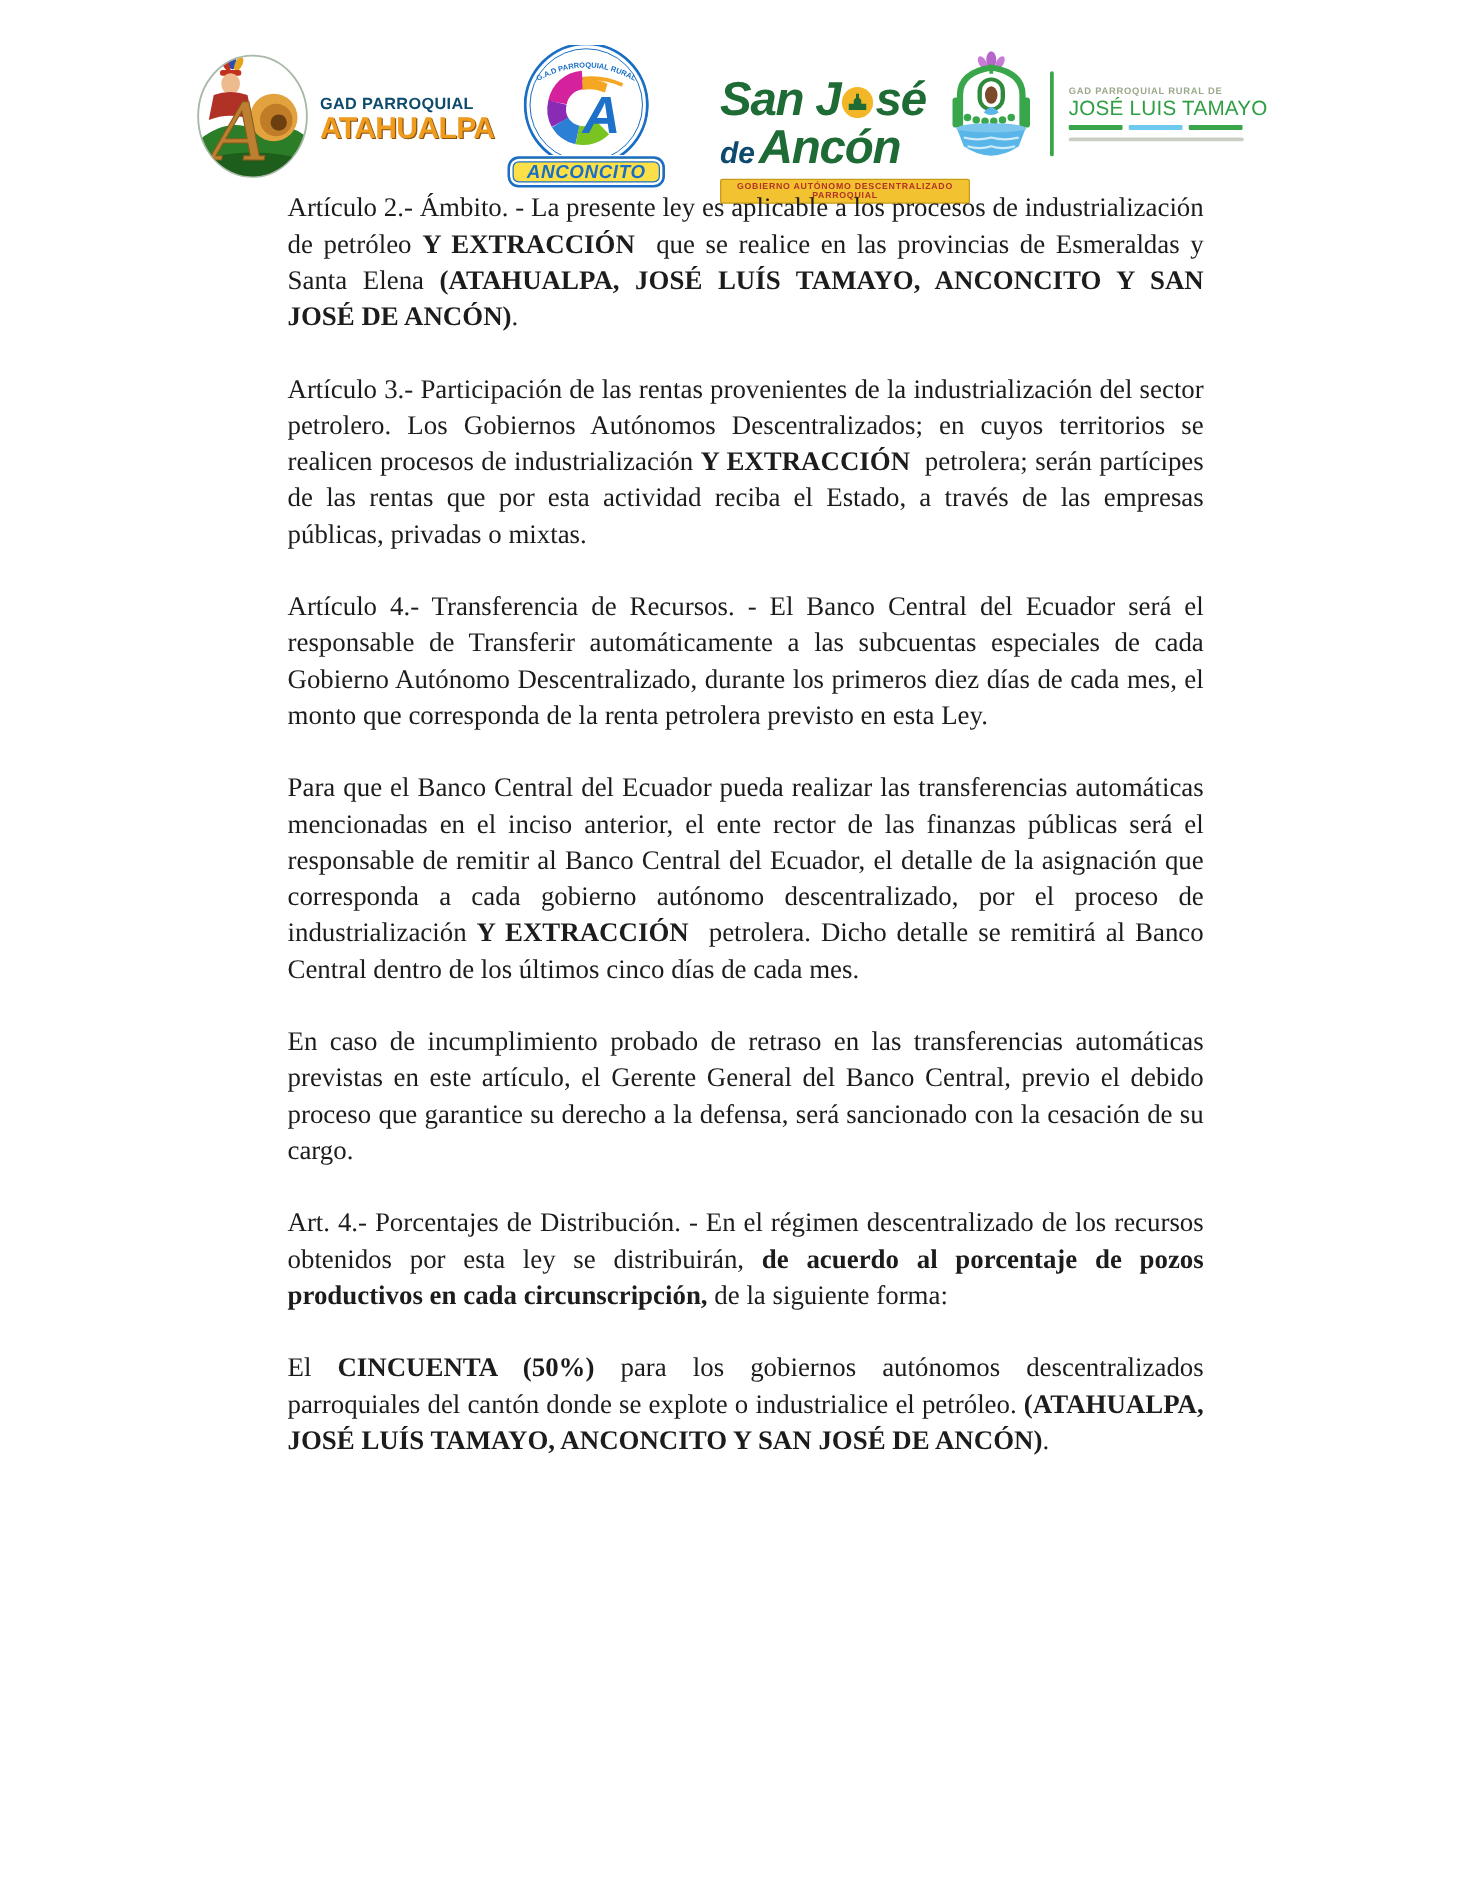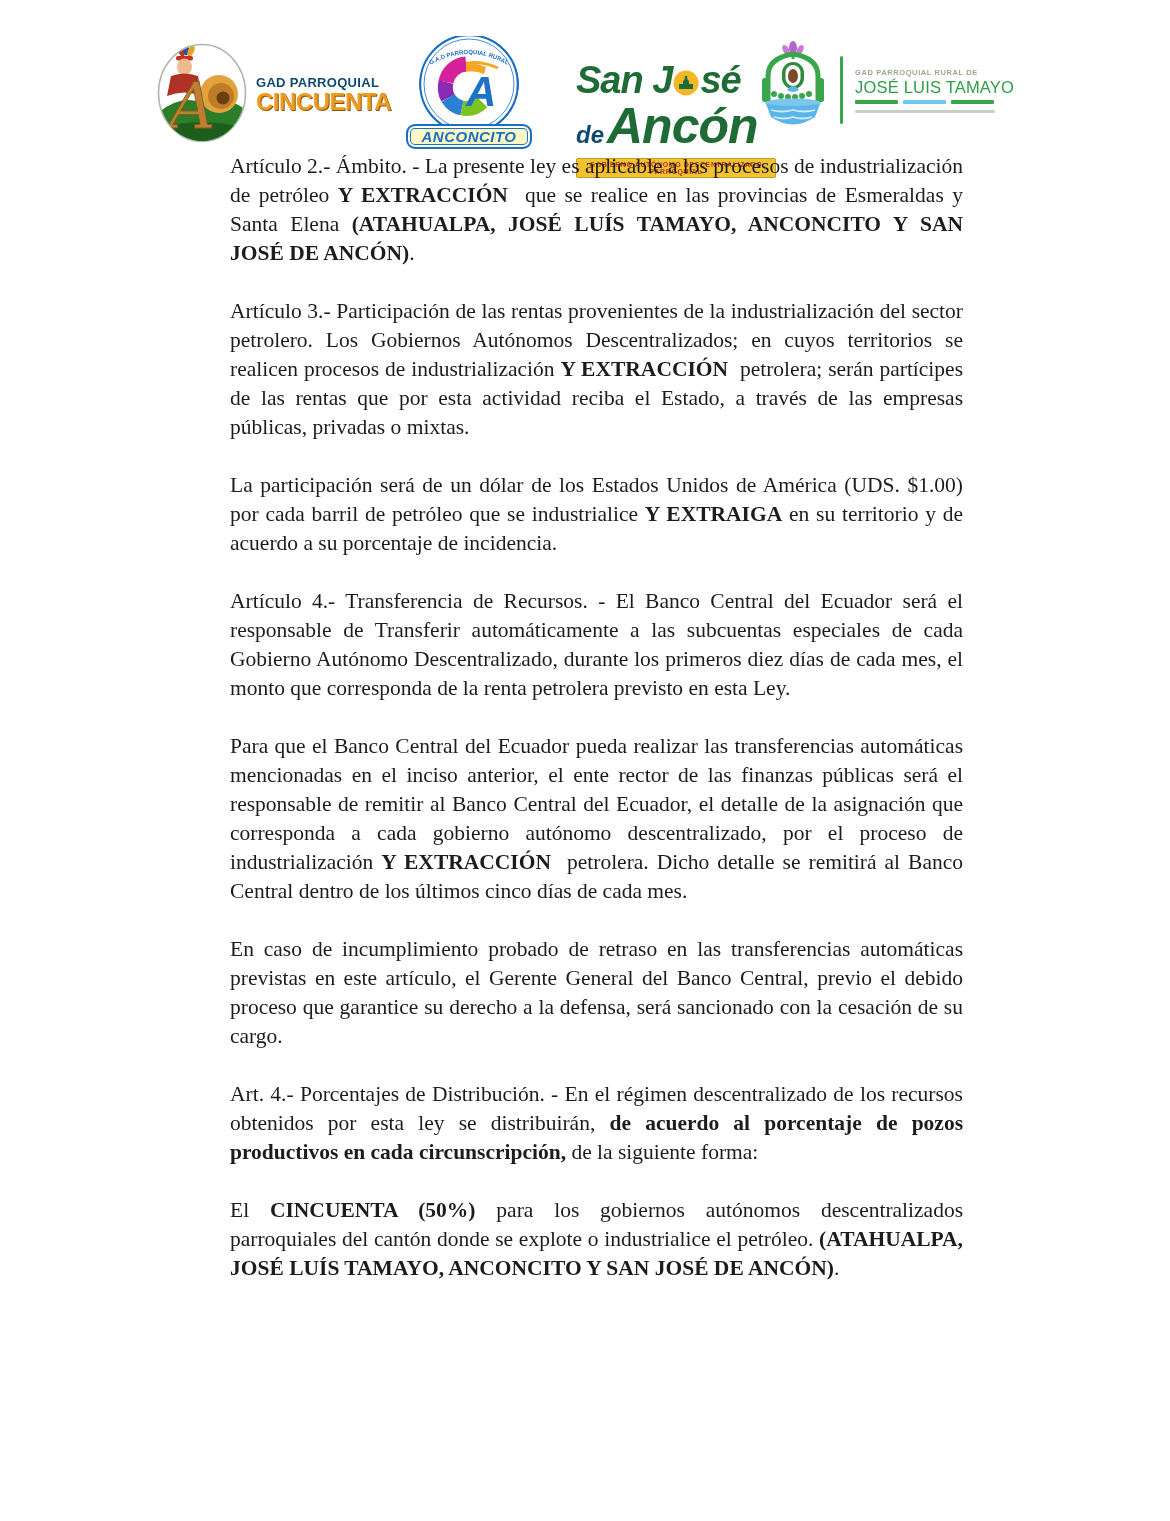--- a/index.html
+++ b/index.html
@@ -14,33 +14,33 @@
 
   .logo-atahualpa { position:absolute; left:156px; top:42px; display:flex; align-items:center; }
   .at-text { margin-left:8px; line-height:1.05; }
   .at-l1 { font-family:"Liberation Sans",sans-serif; font-weight:bold; font-size:13px;
            color:#0c4a6e; letter-spacing:.3px; }
   .at-l2 { font-family:"Liberation Sans",sans-serif; font-weight:bold; font-size:24px;
            color:#ef9b1d; letter-spacing:-.5px; text-shadow:1px 1px 0 #8a5512; }
 
   .logo-anconcito { position:absolute; left:406px; top:36px; width:126px; text-align:center; }
   .anconcito-banner {
-    margin-top:-4px; border:2px solid #1a6fc4; border-radius:9px; background:#fef9c3;
+    margin-top:-4px; border:2px solid #1a6fc4; border-radius:9px; background:#fde047;
     box-shadow:inset 0 0 0 2px #fff, inset 0 0 0 3px #1a6fc4;
     padding:2px 2px; font-family:"Liberation Sans",sans-serif; font-weight:bold;
     font-style:italic; font-size:15px; letter-spacing:.5px; color:#1a6fc4;
   }
 
   .logo-sanjose { position:absolute; left:576px; top:59px; width:206px;
     font-family:"Liberation Sans",sans-serif; font-style:italic; font-weight:bold; }
   .sj-line1 { font-size:38px; color:#1e6b35; letter-spacing:-1px; white-space:nowrap; }
   .sj-o { display:inline-block; vertical-align:-3px; margin:0 1px; }
   .sj-line2 { margin-top:-8px; white-space:nowrap; }
   .sj-de { font-size:24px; color:#0c4a6e; margin-right:3px; }
-  .sj-ancon { font-size:50px; color:#1e6b35; letter-spacing:-1px; }
+  .sj-ancon { font-size:38px; color:#1e6b35; letter-spacing:-1px; }
   .sj-banner { margin-top:3px; width:198px; background:#f2c230; border:1px solid #c79a18;
     border-radius:2px; padding:2px 0; text-align:center; font-style:normal;
     font-size:7px; font-weight:bold; letter-spacing:.6px; color:#b33325; }
 
   .logo-jlt { position:absolute; left:754px; top:38px; display:flex; align-items:center; }
   .jlt-divider { width:3px; height:68px; background:#3aa64c; margin:0 12px 0 8px; border-radius:2px; }
   .jlt-text { font-family:"Liberation Sans",sans-serif; }
   .jlt-small { font-size:7.5px; color:#9aa98c; letter-spacing:.6px; font-weight:bold; }
   .jlt-name { font-size:16.5px; font-weight:normal; color:#2f9e44; letter-spacing:.2px; margin-top:1px; }
   .jlt-dashes { display:flex; gap:5px; margin-top:3px; }
@@ -82,21 +82,21 @@
             <ellipse cx="35" cy="9" rx="3" ry="6" fill="#e5a41f" transform="rotate(25 35 9)"></ellipse>
             <rect x="20" y="14" width="17" height="4.5" rx="2" fill="#c2321e"></rect>
             <ellipse cx="28.5" cy="25" rx="7.5" ry="8.5" fill="#edbb8d"></ellipse>
             <path d="M15,34 Q28,29 42,34 L46,54 Q28,47 11,54 Z" fill="#b03226"></path>
             <text x="13" y="86" font-family="DejaVu Serif, serif" font-style="italic" font-size="64" fill="#bc8030" stroke="#8a5a1c" stroke-width="0.8">A</text>
           </g>
         </svg>
       </span>
       <div class="at-text">
         <div class="at-l1">GAD PARROQUIAL</div>
-        <div class="at-l2">CINCUENTA</div>
+        <div class="at-l2">ATAHUALPA</div>
       </div>
     </div>
 
     <div class="logo-anconcito">
       <span>
         <svg width="110" height="88" viewBox="0 0 110 88">
           <defs>
               <path id="anc-arc" d="M18,28 Q55,8 92,28" fill="none"></path>
             </defs>
           <clipPath id="ancclip">
@@ -176,21 +176,20 @@
         </div>
         <div class="jlt-tagline-bar"></div>
       </div>
     </div>
 
   </div>
 
   <div class="doc">
       <p class="para"><span class="">Artículo 2.- Ámbito. - La presente ley es aplicable a los procesos de industrialización de petróleo </span><span class="bold">Y EXTRACCIÓN</span><span class="">&nbsp; que se realice en las provincias de Esmeraldas y Santa Elena </span><span class="bold">(ATAHUALPA, JOSÉ LUÍS TAMAYO, ANCONCITO Y SAN JOSÉ DE ANCÓN)</span><span class="">.</span></p>
       <p class="para"><span class="">Artículo 3.- Participación de las rentas provenientes de la industrialización del sector petrolero. Los Gobiernos Autónomos Descentralizados; en cuyos territorios se realicen procesos de industrialización </span><span class="bold">Y EXTRACCIÓN</span><span class="">&nbsp; petrolera; serán partícipes de las rentas que por esta actividad reciba el Estado, a través de las empresas públicas, privadas o mixtas.</span></p>
-      <p class="para"><span class="">La participación será de un dólar de los Estados Unidos de América (UDS. $1.00) por cada barril de petróleo que se industrialice </span><span class="bold">Y EXTRAIGA</span><span class=""> en su territorio y de acuerdo a su porcentaje de incidencia.</span></p>
       <p class="para"><span class="">Artículo 4.- Transferencia de Recursos. - El Banco Central del Ecuador será el responsable de Transferir automáticamente a las subcuentas especiales de cada Gobierno Autónomo Descentralizado, durante los primeros diez días de cada mes, el monto que corresponda de la renta petrolera previsto en esta Ley.</span></p>
       <p class="para"><span class="">Para que el Banco Central del Ecuador pueda realizar las transferencias automáticas mencionadas en el inciso anterior, el ente rector de las finanzas públicas será el responsable de remitir al Banco Central del Ecuador, el detalle de la asignación que corresponda a cada gobierno autónomo descentralizado, por el proceso de industrialización </span><span class="bold">Y EXTRACCIÓN</span><span class="">&nbsp; petrolera. Dicho detalle se remitirá al Banco Central dentro de los últimos cinco días de cada mes.</span></p>
       <p class="para"><span class="">En caso de incumplimiento probado de retraso en las transferencias automáticas previstas en este artículo, el Gerente General del Banco Central, previo el debido proceso que garantice su derecho a la defensa, será sancionado con la cesación de su cargo.</span></p>
       <p class="para"><span class="">Art. 4.- Porcentajes de Distribución. - En el régimen descentralizado de los recursos obtenidos por esta ley se distribuirán, </span><span class="bold">de acuerdo al porcentaje de pozos productivos en cada circunscripción,</span><span class=""> de la siguiente forma:</span></p>
       <p class="para"><span class="">El </span><span class="bold">CINCUENTA (50%)</span><span class=""> para los gobiernos autónomos descentralizados parroquiales del cantón donde se explote o industrialice el petróleo. </span><span class="bold">(ATAHUALPA, JOSÉ LUÍS TAMAYO, ANCONCITO Y SAN JOSÉ DE ANCÓN)</span><span class="">.</span></p>
     </div>
 
 </div>
 
 </body></html>

